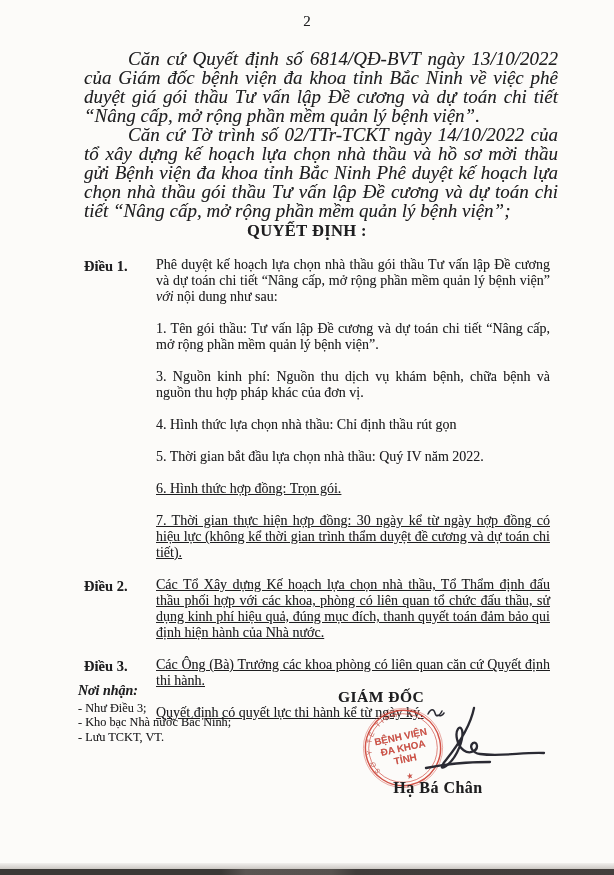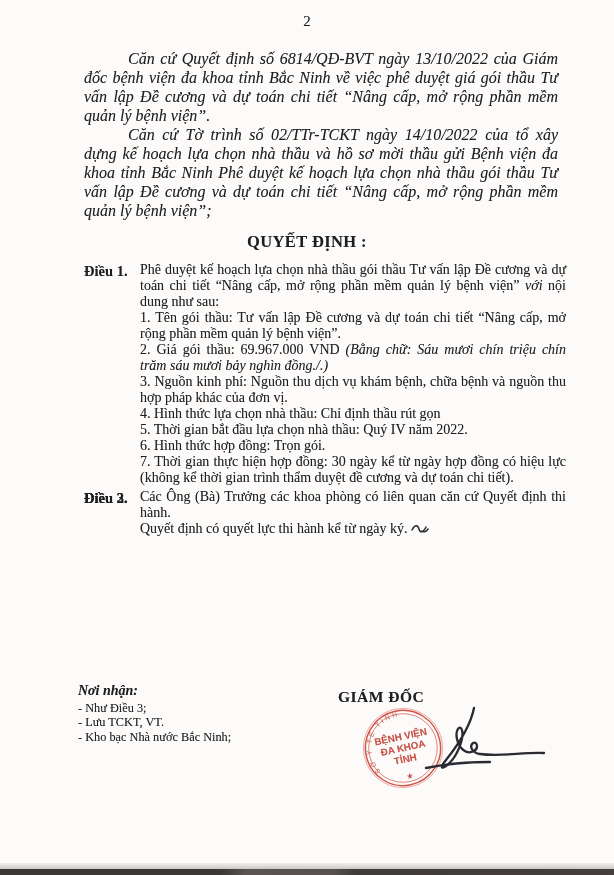--- a/index.html
+++ b/index.html
@@ -14,43 +14,43 @@
   }
   .pageno{
     padding-top:13px;
     text-align:center;
     font-size:15px;
     width:614px;
   }
   .preamble{
     margin:19px 56px 0 84px;
     font-style:italic;
-    font-size:16px;
+    font-size:19px;
     line-height:19px;
     text-align:justify;
   }
   .preamble p{margin:0;text-indent:44px;}
   .heading{
-    margin-top:12px;
+    margin-top:1px;
     text-align:center;
     font-weight:bold;
     font-size:16.5px;
     letter-spacing:.4px;
   }
   .articles{margin:10px 48px 0 84px;font-size:14px;line-height:16px;}
   .article{position:relative;padding-left:56px;text-align:justify;}
   .article .lbl{
     position:absolute;left:0;top:1px;
     font-weight:bold;font-size:14.5px;
   }
-  .article p{margin:0;}
+  .article p{margin:16px;}
   .it{font-style:italic;}
   .gap-lg{margin-top:11px;font-family:Liberation Serif, serif;}
   .gap-xs{margin-top:2px;}
-  .gap-sm{margin-top:3px;}
+  .gap-sm{margin-top:3px;text-decoration:underline;}
   .gap-md{margin-top:4px;}
   .penmark{vertical-align:-2px;margin-left:2px;}
 
   .recipients{
     position:absolute;left:78px;top:684px;
     font-size:12.3px;line-height:14.6px;
   }
   .recipients .rtitle{font-weight:bold;font-style:italic;font-size:14px;margin-bottom:2px;}
   .sig-title{
     position:absolute;left:338px;top:688px;width:200px;
@@ -80,47 +80,47 @@
   </div>
 
   <div class="heading">QUYẾT ĐỊNH :</div>
 
   <div class="articles">
 
     <div class="article">
       <span class="lbl">Điều 1.</span>
       <p><span>Phê duyệt kế hoạch lựa chọn nhà thầu gói thầu Tư vấn lập Đề cương và dự toán chi tiết “Nâng cấp, mở rộng phần mềm quản lý bệnh viện” </span><span class="it">với</span><span> nội dung như sau:</span></p>
       <p>1. Tên gói thầu: Tư vấn lập Đề cương và dự toán chi tiết “Nâng cấp, mở rộng phần mềm quản lý bệnh viện”.</p>
-      <p><span>2. Giá gói thầu: 69.967.000 VND </span><span class="it">(Bằng chữ: Sáu mươi chín triệu chín trăm sáu mươi bảy nghìn đồng./.)</span></p>
       <p class="gap-lg">3. Nguồn kinh phí: Nguồn thu dịch vụ khám bệnh, chữa bệnh và nguồn thu hợp pháp khác của đơn vị.</p>
       <p class="gap-xs">4. Hình thức lựa chọn nhà thầu: Chỉ định thầu rút gọn</p>
       <p>5. Thời gian bắt đầu lựa chọn nhà thầu: Quý IV năm 2022.</p>
       <p class="gap-sm">6. Hình thức hợp đồng: Trọn gói.</p>
       <p class="gap-sm">7. Thời gian thực hiện hợp đồng: 30 ngày kể từ ngày hợp đồng có hiệu lực (không kể thời gian trình thẩm duyệt đề cương và dự toán chi tiết).</p>
     </div>
 
     <div class="article gap-sm">
       <span class="lbl">Điều 2.</span>
+      <p>Các Tổ Xây dựng Kế hoạch lựa chọn nhà thầu, Tổ Thẩm định đấu thầu phối hợp với các khoa, phòng có liên quan tổ chức đấu thầu, sử dụng kinh phí hiệu quả, đúng mục đích, thanh quyết toán đảm bảo qui định hiện hành của Nhà nước.</p>
     </div>
 
     <div class="article gap-sm">
       <span class="lbl">Điều 3.</span>
       <p>Các Ông (Bà) Trưởng các khoa phòng có liên quan căn cứ Quyết định thi hành.</p>
       <p class="gap-md"><span>Quyết định có quyết lực thi hành kể từ ngày ký.</span><svg class="penmark" width="20" height="13" viewBox="0 0 20 13">
             <path d="M2,8 C5,2 8,3 9,7 C10,11 13,11 16,5 M12,9 C14,10.5 16.5,9.5 18,7" fill="none" stroke="#2a2a33" stroke-width="1.5" stroke-linecap="round"></path>
           </svg></p>
     </div>
 
   </div>
 
   <div class="recipients">
     <div class="rtitle">Nơi nhận:</div>
     <div>- Như Điều 3;</div>
+    <div>- Kho bạc Nhà nước Bắc Ninh;</div>
     <div>- Lưu TCKT, VT.</div>
-    <div>- Kho bạc Nhà nước Bắc Ninh;</div>
   </div>
 
   <div class="sig-title">GIÁM ĐỐC</div>
 
   <svg class="stamp" viewBox="0 0 120 120">
     <g transform="rotate(-12 60 60)" fill="none" stroke="#cf4438">
       <circle cx="60" cy="60" r="48.5" stroke-width="1" opacity=".55"></circle>
       <circle cx="60" cy="60" r="46" stroke-width="1.8"></circle>
       <circle cx="60" cy="60" r="42" stroke-width="1" opacity=".8"></circle>
       <path id="ringArc" d="M60,21 A39,39 0 1,1 59.99,21" stroke="none"></path>
@@ -136,17 +136,18 @@
     </g>
   </svg>
 
   <svg class="signature" width="140" height="90" viewBox="0 0 140 90">
     <g fill="none" stroke="#2a2a33" stroke-width="2.3" stroke-linecap="round">
       <path d="M64,6 C60,26 44,48 36,58 C31,64 30,68 36,64 C48,55 54,36 52,28 C50,22 45,28 47,37 C49,47 57,53 64,49 C69,46 67,39 63,41 C59,44 62,51 70,52 C92,55 112,50 134,51"></path>
       <path d="M16,66 C40,61 62,60 80,60"></path>
     </g>
   </svg>
 
+  <div class="sig-name">Hạ Bá Chân</div>
 
   <div class="edge-light"></div>
   <div class="edge-dark"></div>
 
 </div>
 
 </body></html>

